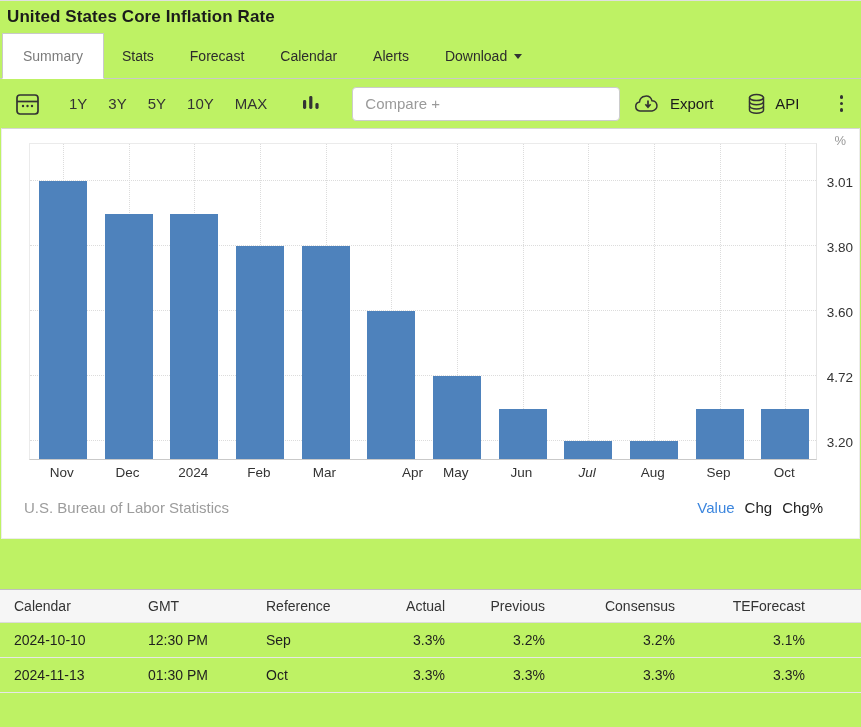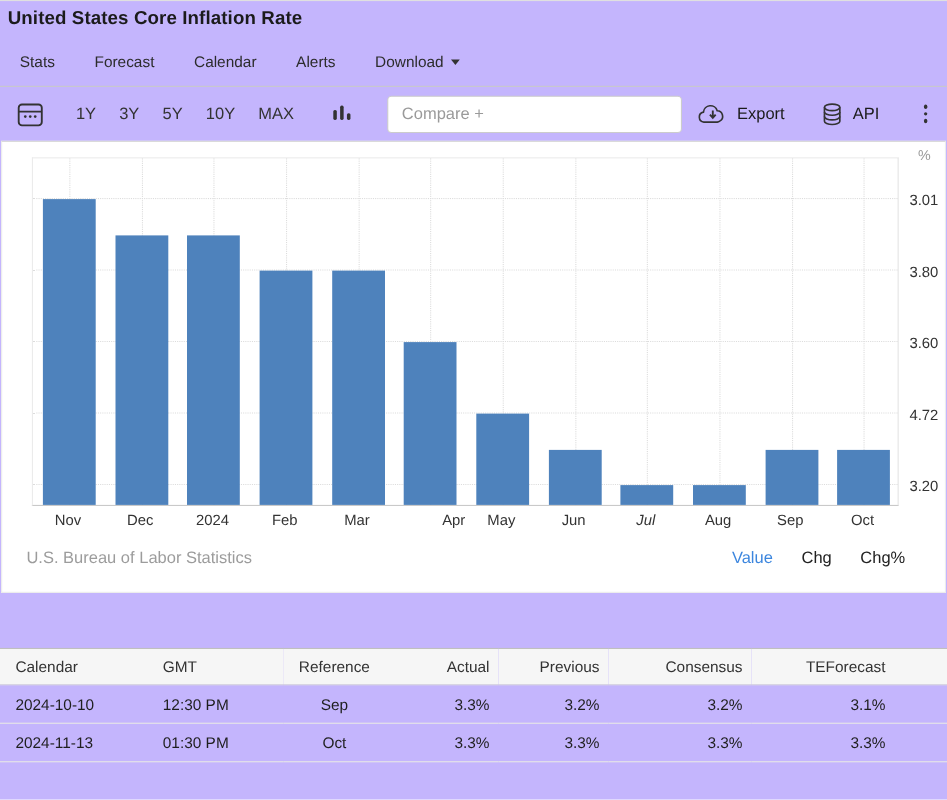--- a/index.html
+++ b/index.html
@@ -1,18 +1,18 @@
 <!DOCTYPE html>
 <html><head>
 <meta charset="utf-8">
 <style>
   * { margin:0; padding:0; box-sizing:border-box; }
   html,body { background:#fff; }
   body { font-family:"Liberation Sans","DejaVu Sans",sans-serif; color:#1b1b1b; }
-  .app { position:relative; width:861px; height:727px; overflow:hidden; background:#c4b5fd; border-top:1px solid #e0e0e0; }
+  .app { position:relative; width:861px; height:727px; overflow:hidden; background:#bef264; border-top:1px solid #e0e0e0; }
 
   
   .hdr { height:32px; display:flex; align-items:center; padding-left:7px; }
   .hdr h1 { font-size:17px; font-weight:700; color:#1b1b1b; letter-spacing:.1px; }
 
   
   .tabbar { display:flex; height:46px; border-bottom:1px solid #c9c9c9; align-items:stretch; }
   .tab { display:flex; align-items:center; padding:0 18px; font-size:14px; color:#2c2c2c; cursor:pointer; }
   .tab.active { border:1px solid #c9c9c9; border-bottom:1px solid #fff; margin-bottom:-1px; margin-left:2px; background:#fff; color:#7b7b7b; padding:0 20px; }
   .caret { width:0; height:0; border-left:4px solid transparent; border-right:4px solid transparent; border-top:5px solid #333; margin-left:7px; margin-top:2px; }
@@ -38,43 +38,46 @@
   .gl-h { position:absolute; left:0; width:100%; height:0; border-top:1px dotted #dcdcdc; }
   .gl-v { position:absolute; top:0; height:100%; width:0; border-left:1px dotted #dcdcdc; }
   .bar { position:absolute; bottom:0; width:48px; }
   .xlabels { position:absolute; left:27px; top:336px; width:788px; height:18px; }
   .xlab { position:absolute; text-align:center; font-size:13.5px; color:#333; }
   .ylabels { position:absolute; left:817px; top:14px; width:34px; height:317px; }
   .ylab { position:absolute; right:0; font-size:13.5px; color:#333; transform:translateY(-50%); }
   .unit { position:absolute; right:13px; top:4px; font-size:13px; color:#999; }
   .card-footer { position:absolute; left:0; right:0; top:370px; display:flex; align-items:center; padding:0 36px 0 22px; }
   .source { font-size:15px; color:#9c9c9c; }
-  .modes { margin-left:auto; display:flex; align-items:center; gap:26px; }
+  .modes { margin-left:auto; display:flex; align-items:center; gap:10px; }
   .mode { background:none; border:none; font-family:inherit; font-size:15px; color:#222; cursor:pointer; padding:0; }
   .mode.active { color:#3c86de; }
 
   
   .tbl-wrap { margin-top:50px; }
   table { width:861px; border-collapse:collapse; table-layout:fixed; font-size:14px; }
   thead th { background:#f6f6f6; border-top:1px solid #bfbfbf; border-bottom:1px solid #dcdcdc; height:33px; font-weight:400; color:#333; }
   tbody td { height:35px; color:#1f1f1f; border-bottom:1px solid #e7e7e7; }
   th,td { padding:0 8px; white-space:nowrap; overflow:hidden; }
-  .c-left { text-align:left; } .c-center { text-align:center; } .c-right { text-align:right; }
+  .c-left { text-align:left; } .c-center { text-align:left; } .c-right { text-align:right; }
   .c-first { padding-left:14px; } .c-last { padding-right:56px; }
 </style>
 </head>
 <body>
 
 <div class="app">
 
   <div class="hdr">
     <h1>United States Core Inflation Rate</h1>
   </div>
 
   <div class="tabbar">
+    <div class="tab active">
+        <span>Summary</span>
+      </div>
     <div class="tab">
         <span>Stats</span>
       </div>
     <div class="tab">
         <span>Forecast</span>
       </div>
     <div class="tab">
         <span>Calendar</span>
       </div>
     <div class="tab">

